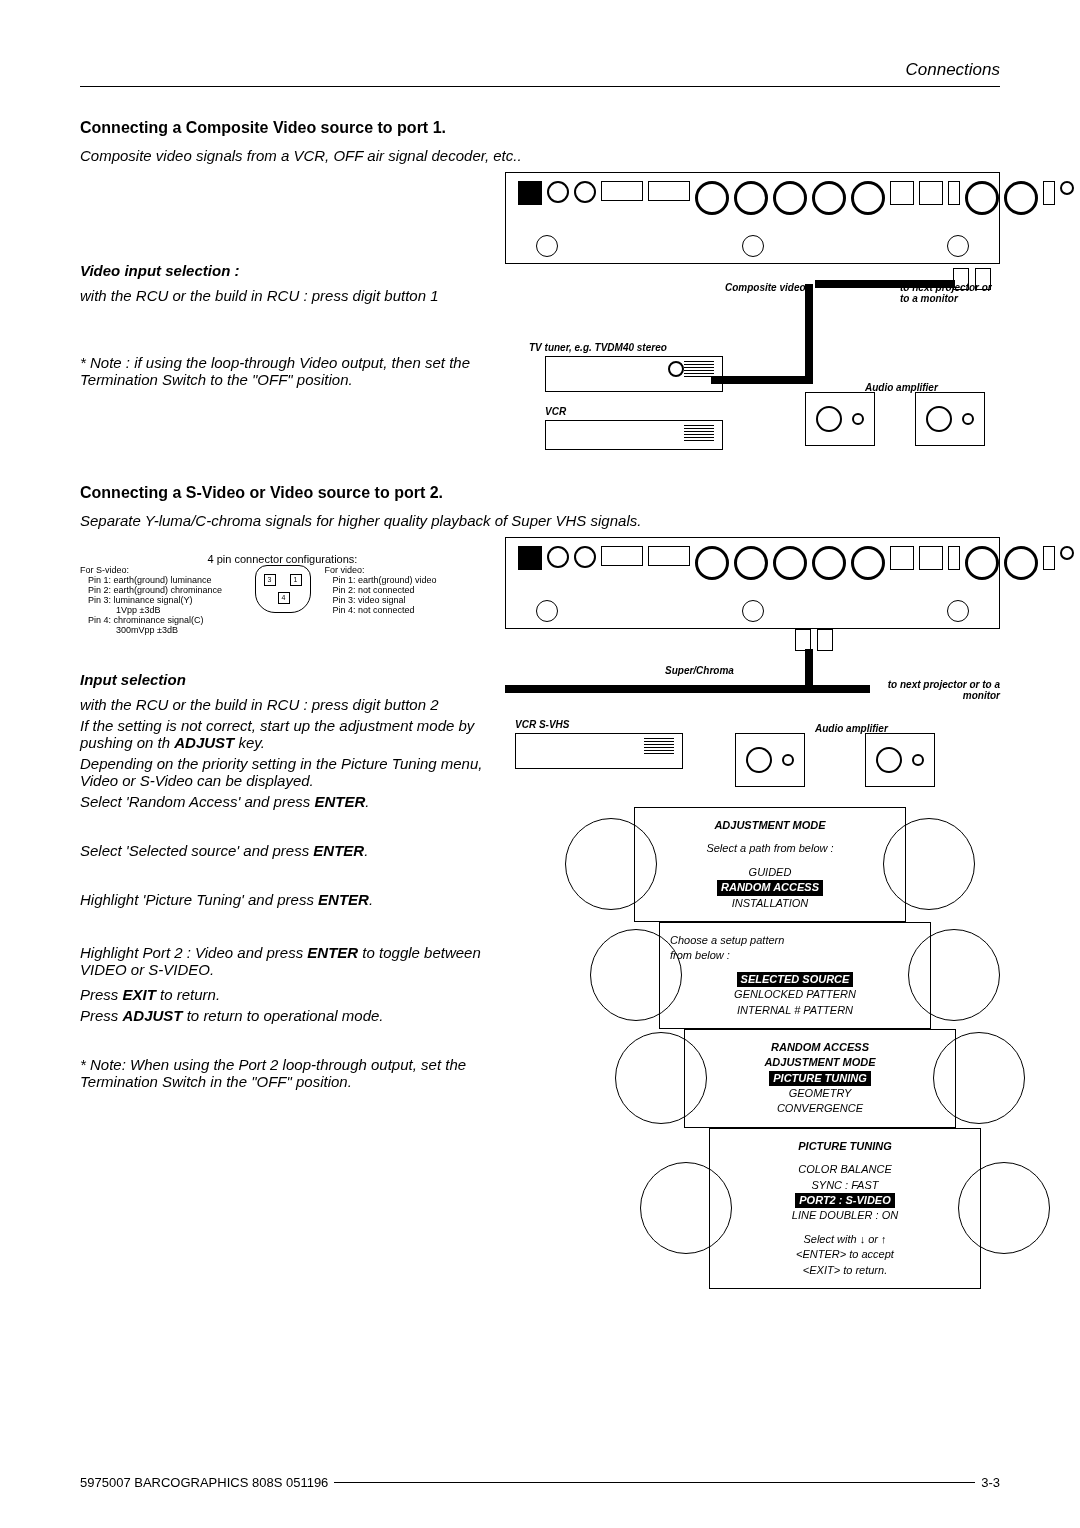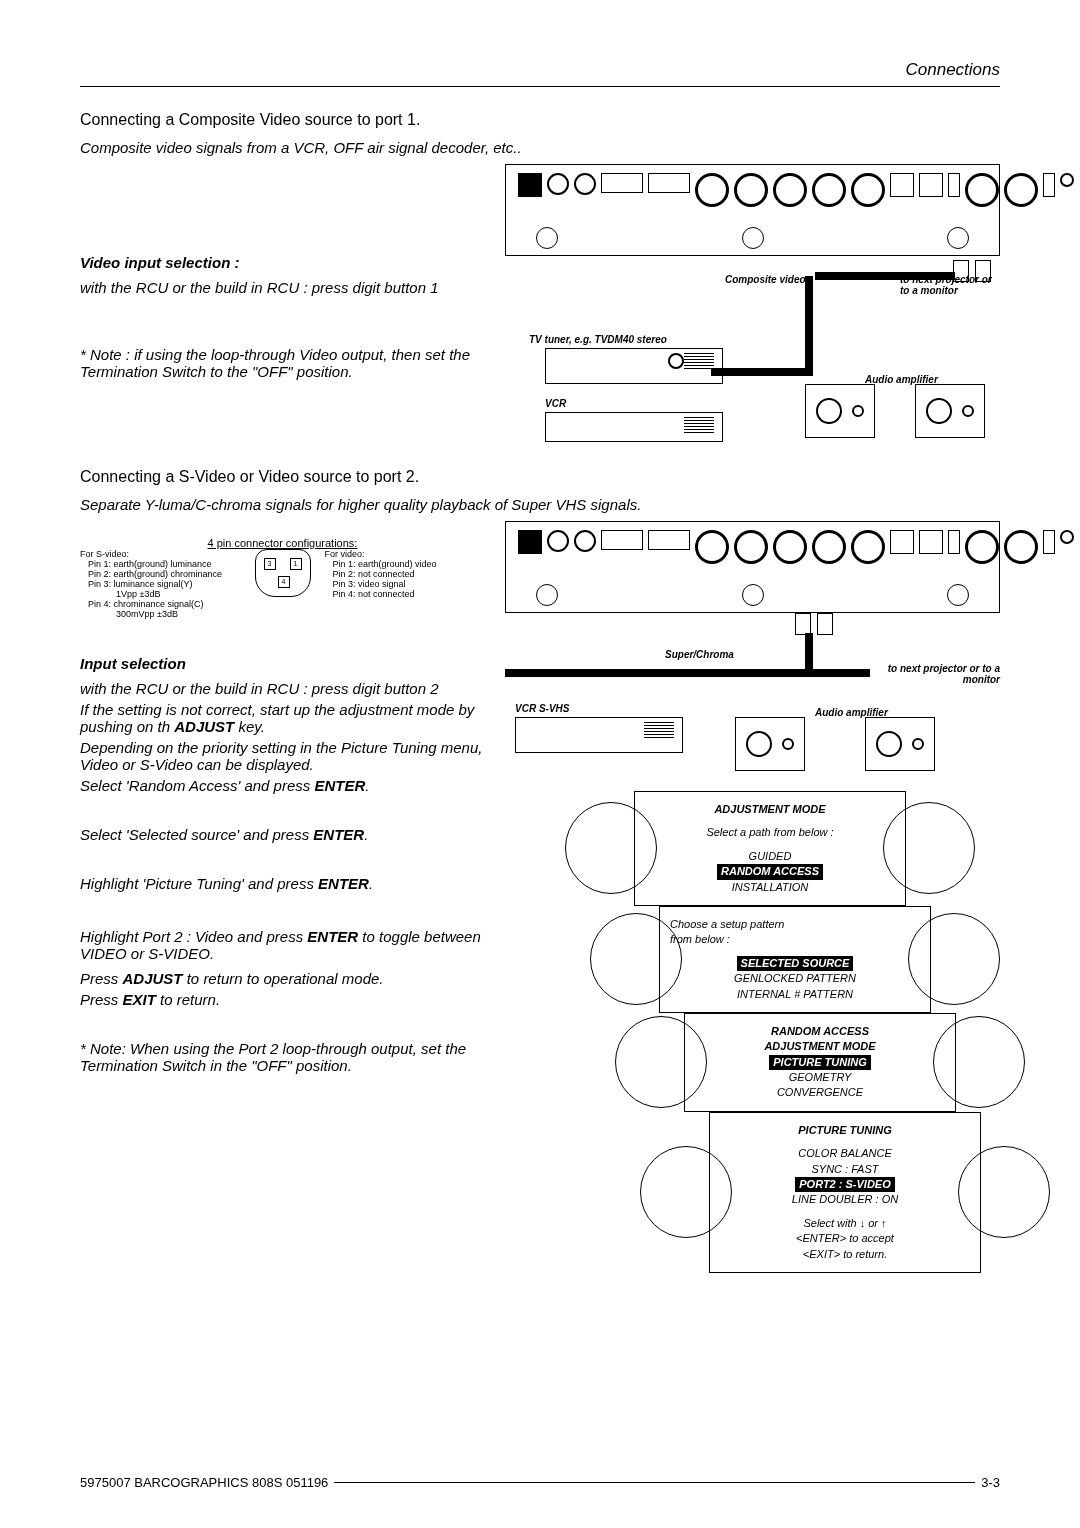--- a/index.html
+++ b/index.html
@@ -19,22 +19,22 @@
     margin-top: 6px;
   }
   .page-topic {
     text-align: right;
     font-style: italic;
     font-size: 17px;
     margin-bottom: 2px;
   }
   h2.sec {
     font-size: 16px;
-    font-weight: normal;
-    margin: 24px 0 10px 0;
+    font-weight: bold;
+    margin: 32px 0 10px 0;
   }
   p { margin: 8px 0; font-style: italic; }
   .bold { font-weight: bold; }
   .small { font-size: 11px; }
   .tiny { font-size: 9px; }
   .center { text-align: center; }
   .diagram {
     border: none;
     position: relative;
   }
@@ -159,21 +159,21 @@
   }
   .rca-pair { display:flex; gap:6px; }
   .rca {
     width:14px; height:20px; border:1px solid #000;
   }
   .label {
     font-size: 10px;
     font-weight: bold;
   }
   .mt8 { margin-top: 8px; }
-  .mt16 { margin-top: 16px; text-decoration: underline; }
+  .mt16 { margin-top: 16px; }
   .mt24 { margin-top: 36px; }
   .mt32 { margin-top: 32px; }
   .osd-stack {
     display: flex;
     flex-direction: column;
     align-items: center;
     gap: 0;
     margin-left: auto;
     width: 460px;
     justify-content: center;
@@ -319,24 +319,24 @@
     </p>
 
     <p class="mt32">
       <span>Highlight 'Picture Tuning' and press </span><span class="bold">ENTER</span>.
     </p>
 
     <p class="mt24">
       <span>Highlight Port 2 : Video and press </span><span class="bold">ENTER</span><span> to toggle between VIDEO or S-VIDEO.</span>
     </p>
     <p style="margin:4px 0">
+      <span>Press </span><span class="bold">EXIT</span><span> to return.</span>
+    </p>
+    <p style="margin:4px 0">
       <span>Press </span><span class="bold">ADJUST</span><span> to return to operational mode.</span>
-    </p>
-    <p style="margin:4px 0">
-      <span>Press </span><span class="bold">EXIT</span><span> to return.</span>
     </p>
 
     <p class="mt32">* Note: When using the Port 2 loop-through output, set the Termination Switch in the "OFF" position.</p>
   </div>
 
   <div class="right-col" style="position:relative;">
 
     <div class="back-panel">
       <div style="position:absolute; top:8px; left:12px;" class="conn-row">
         <span class="sq" style="background:#000"></span>

